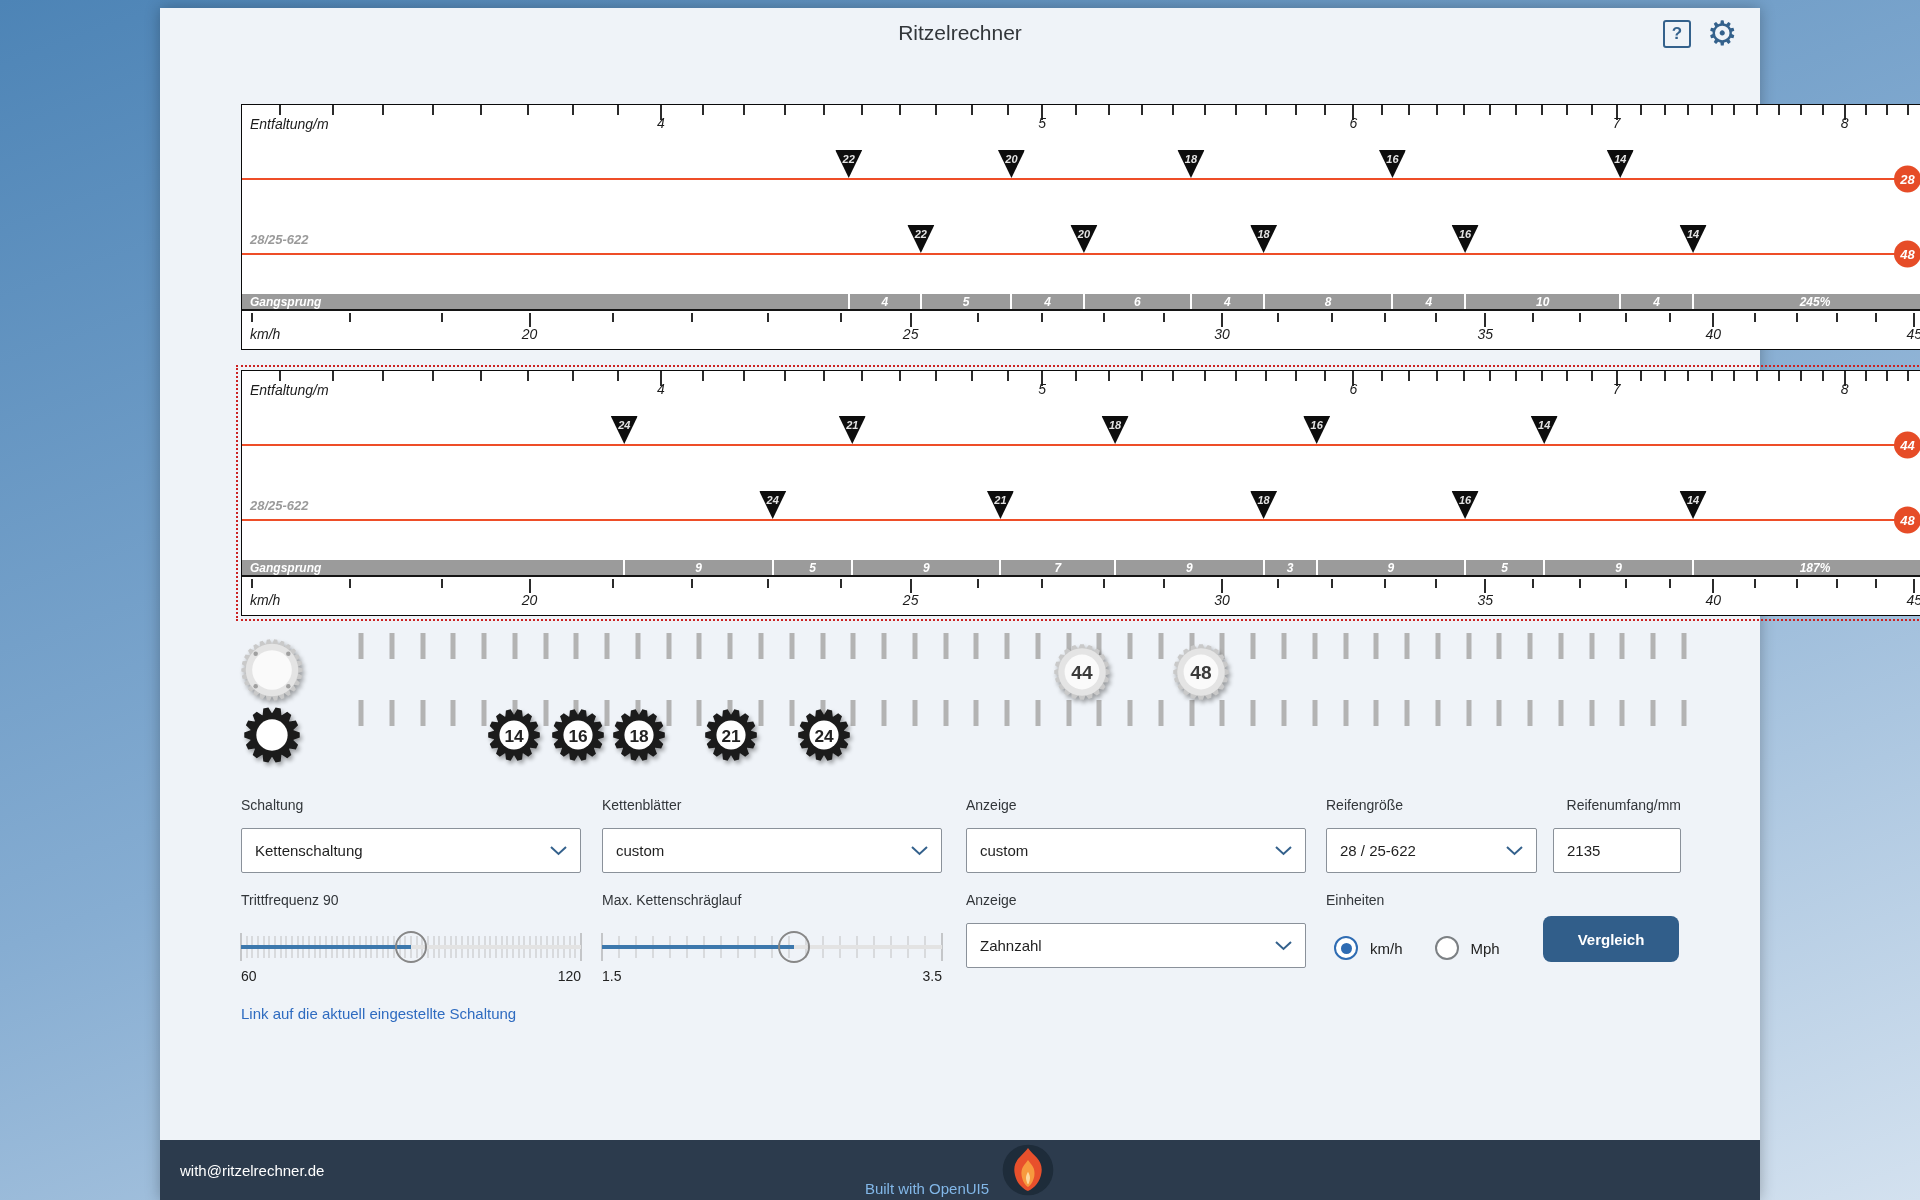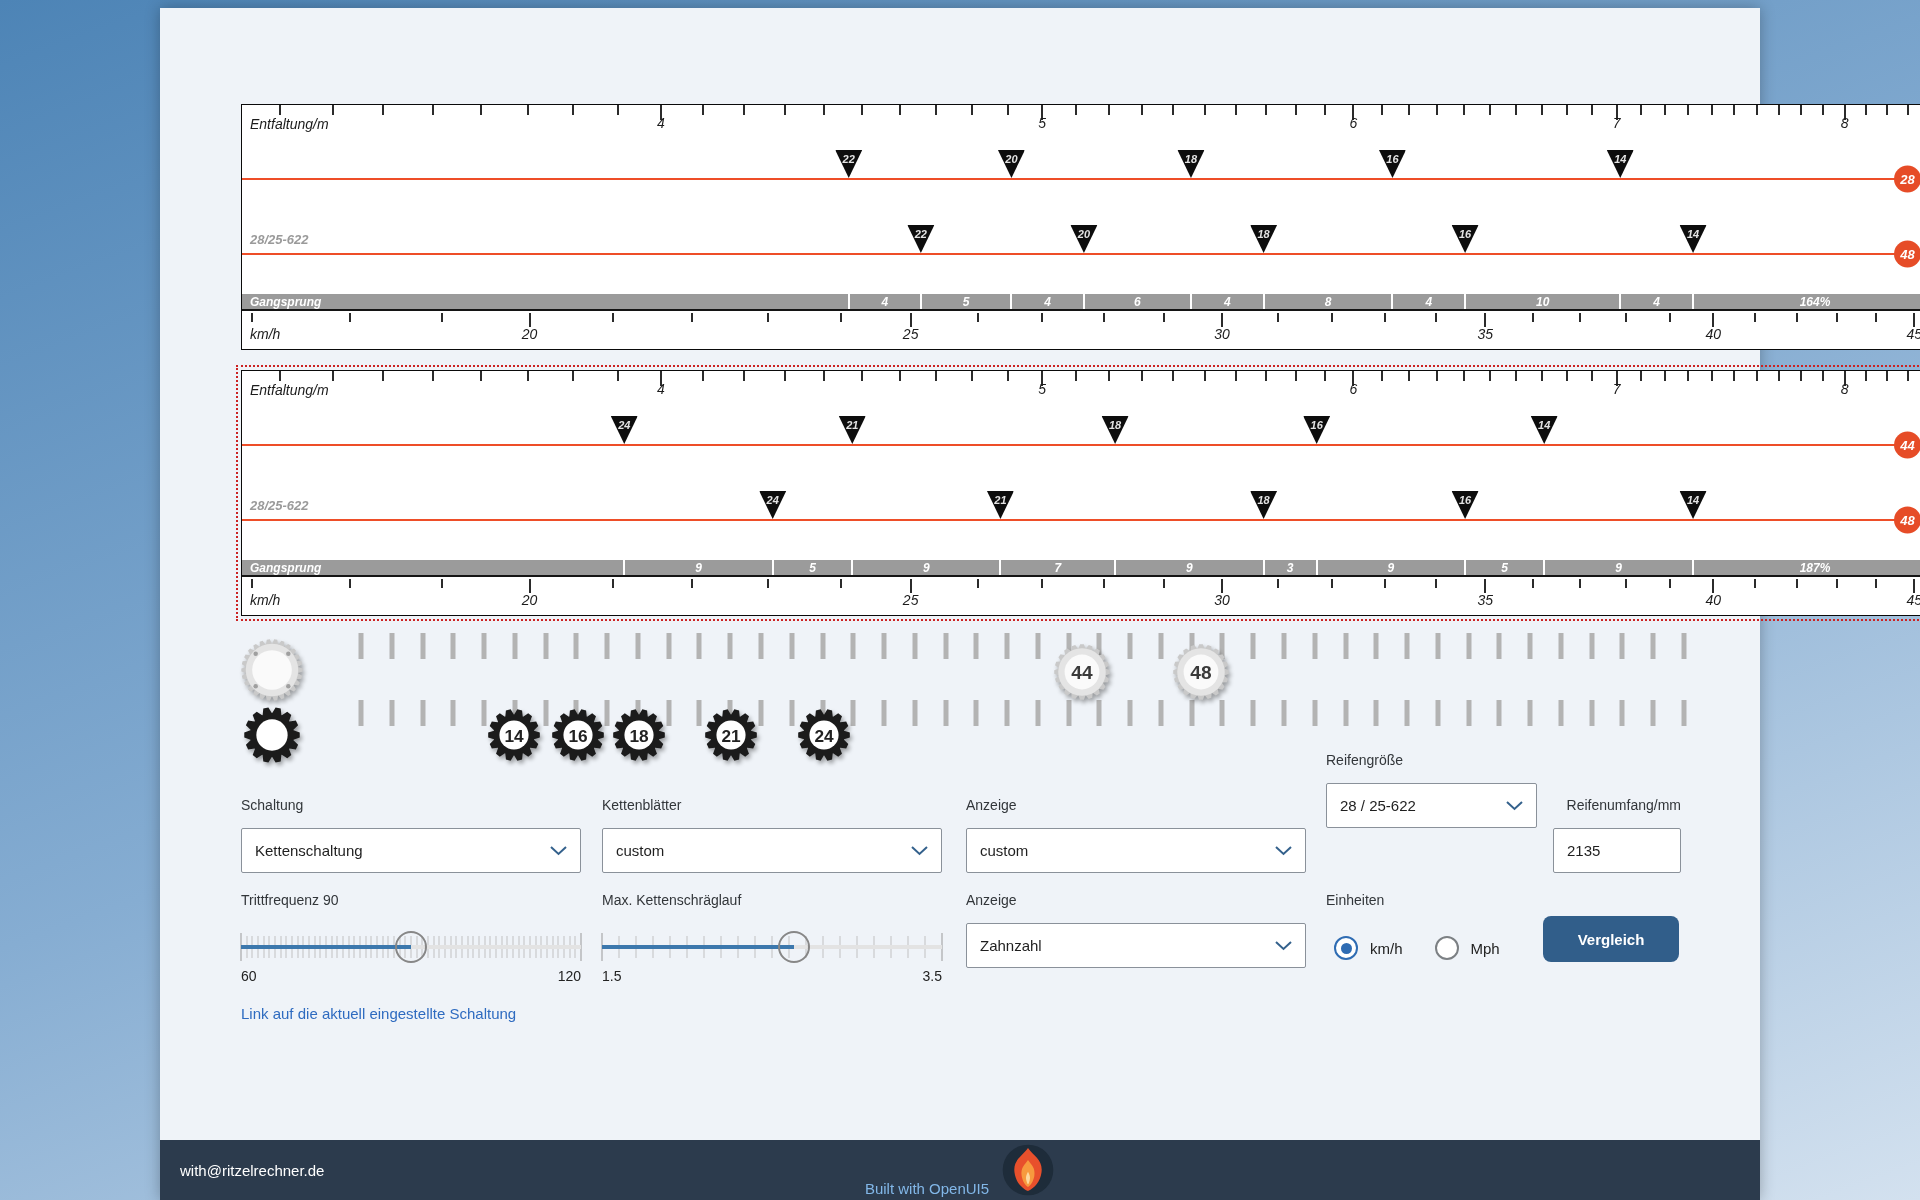--- a/index.html
+++ b/index.html
@@ -104,20 +104,25 @@
   .footer .center { font-size:15px; color:#fff; }
   .footer .right { display:flex; align-items:center; justify-content:flex-end; gap:12px; }
   .built-link { font-size:15px; color:#82b7e8; text-decoration:none; cursor:pointer;margin-top:36px; }
   .phoenix { width:54px; height:54px; }
 </style>
 </head>
 <body>
 
 <div class="card">
 
+  <div class="app-header">
+    <div class="app-title">Ritzelrechner</div>
+    <div class="help-box">?</div>
+    <div class="gear-glyph">⚙</div>
+  </div>
 
   <div class="chart" id="chart0">
       <div class="ent-axis-title">Entfaltung/m</div>
       <div class="tick-top minor" style="left: 2.2402%;"></div>
       <div class="tick-top minor" style="left: 5.34033%;"></div>
       <div class="tick-top minor" style="left: 8.3479%;"></div>
       <div class="tick-top minor" style="left: 11.2683%;"></div>
       <div class="tick-top minor" style="left: 14.1064%;"></div>
       <div class="tick-top minor" style="left: 16.8667%;"></div>
       <div class="tick-top minor" style="left: 19.5535%;"></div>
@@ -203,21 +208,21 @@
         <div class="gs-sep" style="left: 85.6086%;"></div>
         <div class="gs-label" style="left: 37.9237%;">4</div>
         <div class="gs-label" style="left: 42.7229%;">5</div>
         <div class="gs-label" style="left: 47.5331%;">4</div>
         <div class="gs-label" style="left: 52.829%;">6</div>
         <div class="gs-label" style="left: 58.129%;">4</div>
         <div class="gs-label" style="left: 64.0735%;">8</div>
         <div class="gs-label" style="left: 70.0175%;">4</div>
         <div class="gs-label" style="left: 76.7363%;">10</div>
         <div class="gs-label" style="left: 83.4609%;">4</div>
-        <div class="gs-label" style="left: 92.8043%;">164%</div>
+        <div class="gs-label" style="left: 92.8043%;">245%</div>
       </div>
       <div class="tick-bottom minor" style="left: 0.594374%;"></div>
       <div class="tick-bottom minor" style="left: 6.35286%;"></div>
       <div class="tick-bottom minor" style="left: 11.7999%;"></div>
       <div class="tick-bottom major" style="left: 16.9675%;"></div>
       <div class="tick-bottom minor" style="left: 21.8829%;"></div>
       <div class="tick-bottom minor" style="left: 26.5697%;"></div>
       <div class="tick-bottom minor" style="left: 31.048%;"></div>
       <div class="tick-bottom minor" style="left: 35.3357%;"></div>
       <div class="tick-bottom major" style="left: 39.4484%;"></div>
@@ -575,21 +580,21 @@
     <div class="field" style="left:806px;top:789px;width:340px">
       <div class="field-label">Anzeige</div>
       <div class="select-box">
         <span>custom</span>
         <svg class="chevron" width="17" height="10">
             <path d="M1 1 L8.5 8 L16 1" stroke="#34618c" stroke-width="2" fill="none"></path>
           </svg>
       </div>
     </div>
 
-    <div class="field" style="left:1166px;top:744px;width:211px">
+    <div class="field" style="left:1166px;top:789px;width:211px">
       <div class="field-label">Reifengröße</div>
       <div class="select-box">
         <span>28 / 25-622</span>
         <svg class="chevron" width="17" height="10">
             <path d="M1 1 L8.5 8 L16 1" stroke="#34618c" stroke-width="2" fill="none"></path>
           </svg>
       </div>
     </div>
 
     <div class="field" style="left:1393px;top:789px;width:128px">

